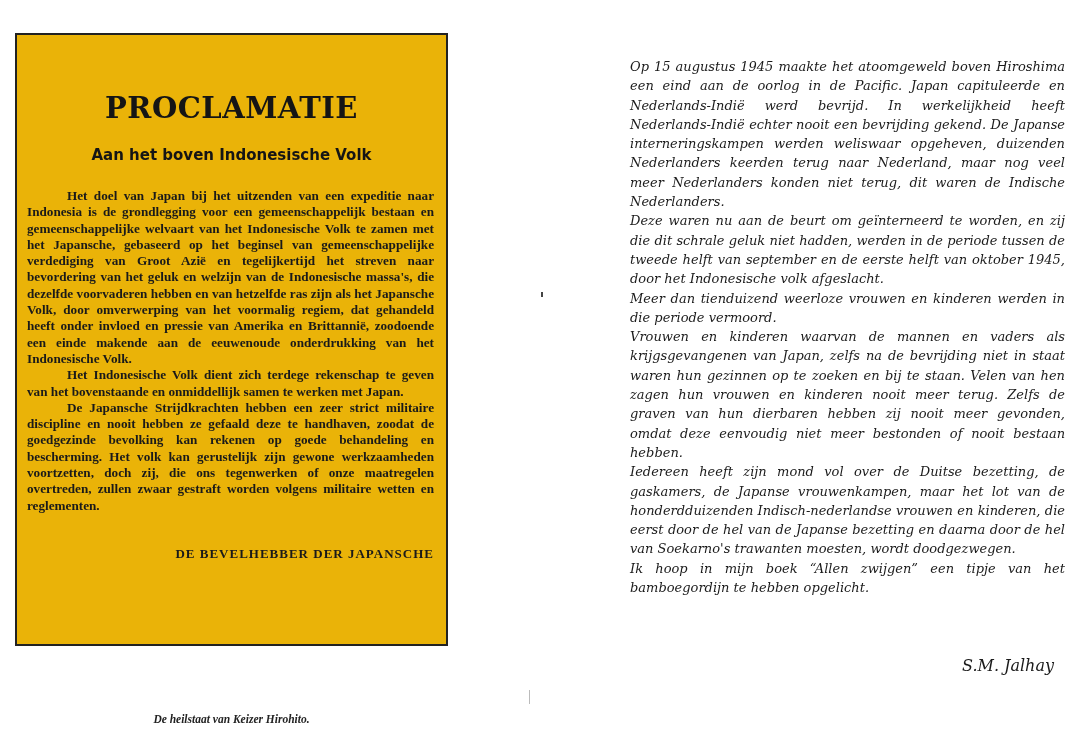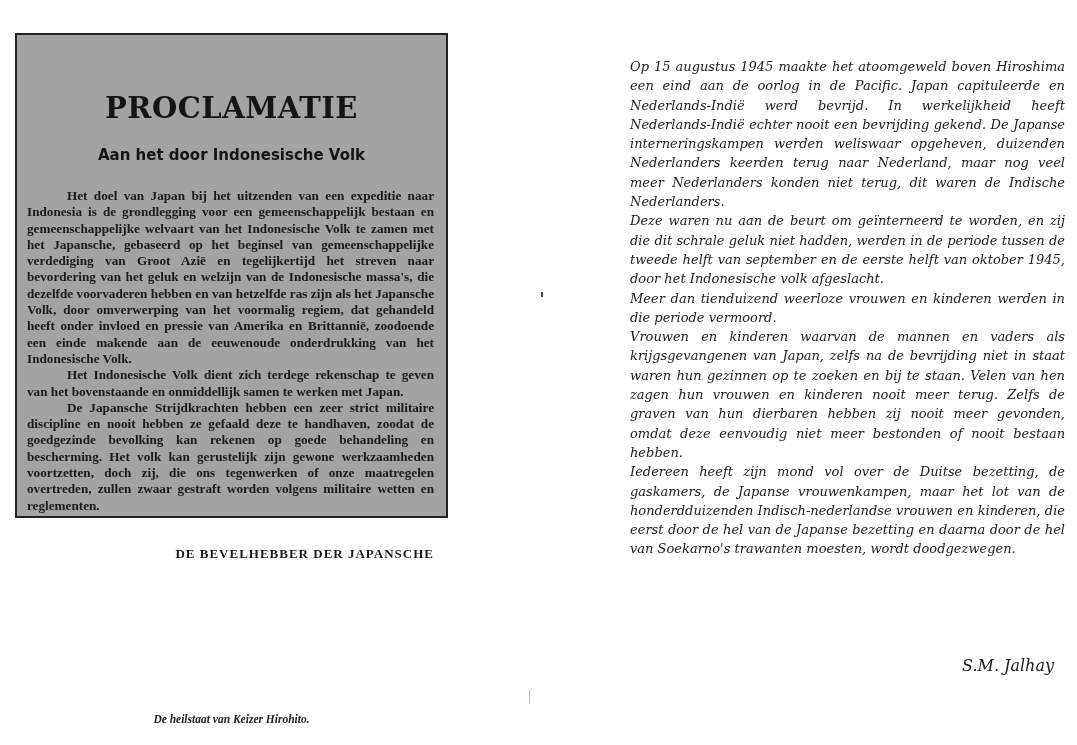--- a/index.html
+++ b/index.html
@@ -1,21 +1,21 @@
 <!DOCTYPE html>
 <html><head>
   <meta charset="utf-8">
   <style>
     html, body { margin: 0; padding: 0; background: #ffffff; }
     body { width: 1077px; height: 745px; position: relative; overflow: hidden; color: #111; }
 
     .left-page { position: absolute; left: 0; top: 0; width: 540px; height: 745px; }
     .proclamation-box {
-      position: absolute; left: 15px; top: 33px; width: 433px; height: 485px;
-      border: 2px solid #222; box-sizing: border-box; background: #a3a3a3;
+      position: absolute; left: 15px; top: 33px; width: 433px; height: 613px;
+      border: 2px solid #222; box-sizing: border-box; background: #eab308;
     }
     .procl-title {
       position: absolute; left: 0; right: 0; top: 56px; text-align: center;
       font-family: "DejaVu Serif", serif; font-weight: bold; font-size: 29px; letter-spacing: 0.5px;
       color: #151515;
     }
     .procl-subtitle {
       position: absolute; left: 0; right: 0; top: 111px; text-align: center;
       font-family: "DejaVu Sans", sans-serif; font-weight: bold; font-size: 15px; color: #151515;
     }
@@ -53,21 +53,21 @@
       position: absolute; right: 23px; top: 656px;
       font-family: "DejaVu Serif", serif; font-style: italic; font-size: 16px; color: #1b1b1b;
     }
   </style>
 </head>
 <body>
 
 <div class="left-page">
   <div class="proclamation-box">
     <div class="procl-title">PROCLAMATIE</div>
-    <div class="procl-subtitle">Aan het door Indonesische Volk</div>
+    <div class="procl-subtitle">Aan het boven Indonesische Volk</div>
     <div class="procl-body">
       <p>Het doel van Japan bij het uitzenden van een expeditie naar Indonesia is de grondlegging voor een gemeenschappelijk bestaan en gemeenschappelijke welvaart van het Indonesische Volk te zamen met het Japansche, gebaseerd op het beginsel van gemeenschappelijke verdediging van Groot Azië en tegelijkertijd het streven naar bevordering van het geluk en welzijn van de Indonesische massa's, die dezelfde voorvaderen hebben en van hetzelfde ras zijn als het Japansche Volk, door omverwerping van het voormalig regiem, dat gehandeld heeft onder invloed en pressie van Amerika en Brittannië, zoodoende een einde makende aan de eeuwenoude onderdrukking van het Indonesische Volk.</p>
       <p>Het Indonesische Volk dient zich terdege rekenschap te geven van het bovenstaande en onmiddellijk samen te werken met Japan.</p>
       <p>De Japansche Strijdkrachten hebben een zeer strict militaire discipline en nooit hebben ze gefaald deze te handhaven, zoodat de goedgezinde bevolking kan rekenen op goede behandeling en bescherming. Het volk kan gerustelijk zijn gewone werkzaamheden voortzetten, doch zij, die ons tegenwerken of onze maatregelen overtreden, zullen zwaar gestraft worden volgens militaire wetten en reglementen.</p>
     </div>
     <div class="procl-sign">
       <span class="l1">DE BEVELHEBBER DER JAPANSCHE</span>
     </div>
   </div>
   <div class="caption">De heilstaat van Keizer Hirohito.</div>
@@ -75,15 +75,16 @@
   <div class="stray-mark" style="left:529px;top:690px;width:1px;height:14px;background:#bbb;"></div>
 </div>
 
 <div class="right-page">
   <div class="article-body">
     <p>Op 15 augustus 1945 maakte het atoomgeweld boven Hiroshima een eind aan de oorlog in de Pacific. Japan capituleerde en Nederlands-Indië werd bevrijd. In werkelijkheid heeft Nederlands-Indië echter nooit een bevrijding gekend. De Japanse interneringskampen werden weliswaar opgeheven, duizenden Nederlanders keerden terug naar Nederland, maar nog veel meer Nederlanders konden niet terug, dit waren de Indische Nederlanders.</p>
     <p>Deze waren nu aan de beurt om geïnterneerd te worden, en zij die dit schrale geluk niet hadden, werden in de periode tussen de tweede helft van september en de eerste helft van oktober 1945, door het Indonesische volk afgeslacht.</p>
     <p>Meer dan tienduizend weerloze vrouwen en kinderen werden in die periode vermoord.</p>
     <p>Vrouwen en kinderen waarvan de mannen en vaders als krijgsgevangenen van Japan, zelfs na de bevrijding niet in staat waren hun gezinnen op te zoeken en bij te staan. Velen van hen zagen hun vrouwen en kinderen nooit meer terug. Zelfs de graven van hun dierbaren hebben zij nooit meer gevonden, omdat deze eenvoudig niet meer bestonden of nooit bestaan hebben.</p>
     <p>Iedereen heeft zijn mond vol over de Duitse bezetting, de gaskamers, de Japanse vrouwenkampen, maar het lot van de honderdduizenden Indisch-nederlandse vrouwen en kinderen, die eerst door de hel van de Japanse bezetting en daarna door de hel van Soekarno's trawanten moesten, wordt doodgezwegen.</p>
+    <p>Ik hoop in mijn boek “Allen zwijgen” een tipje van het bamboegordijn te hebben opgelicht.</p>
   </div>
   <div class="article-author">S.M. Jalhay</div>
 </div>
 
 </body></html>

